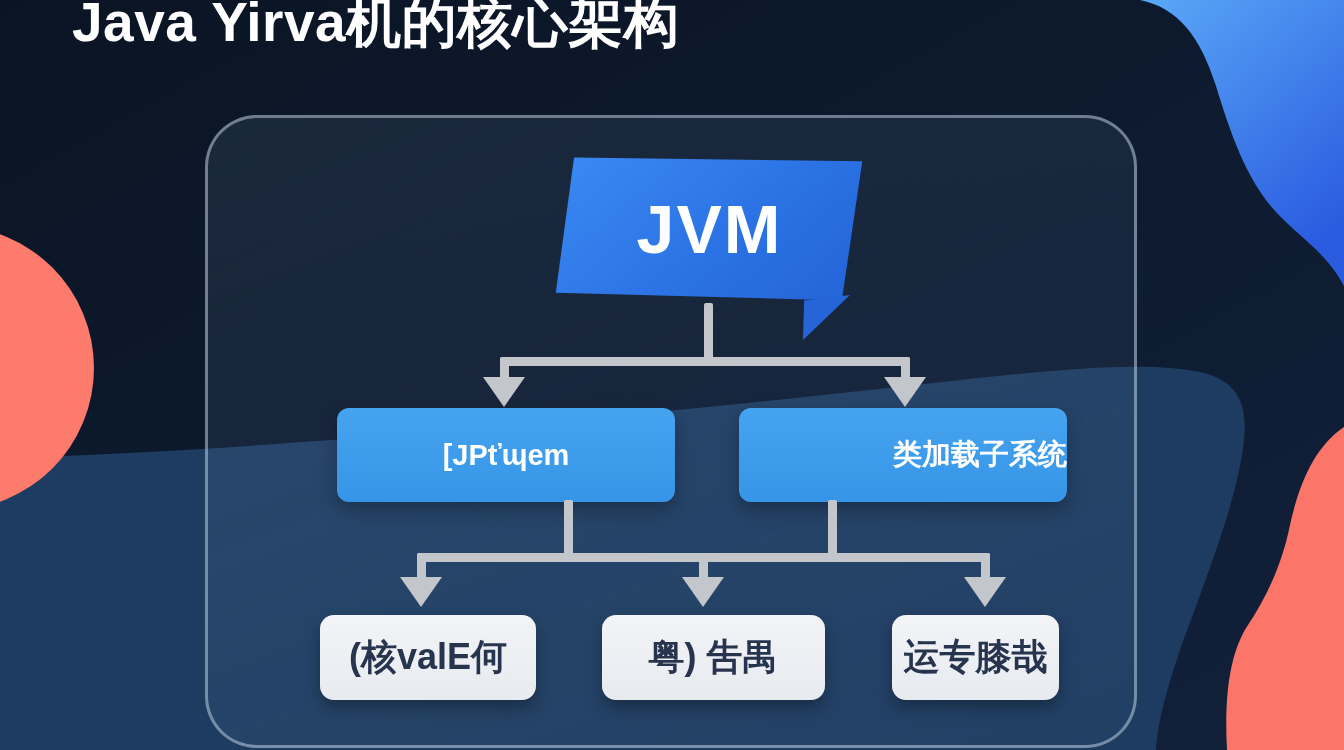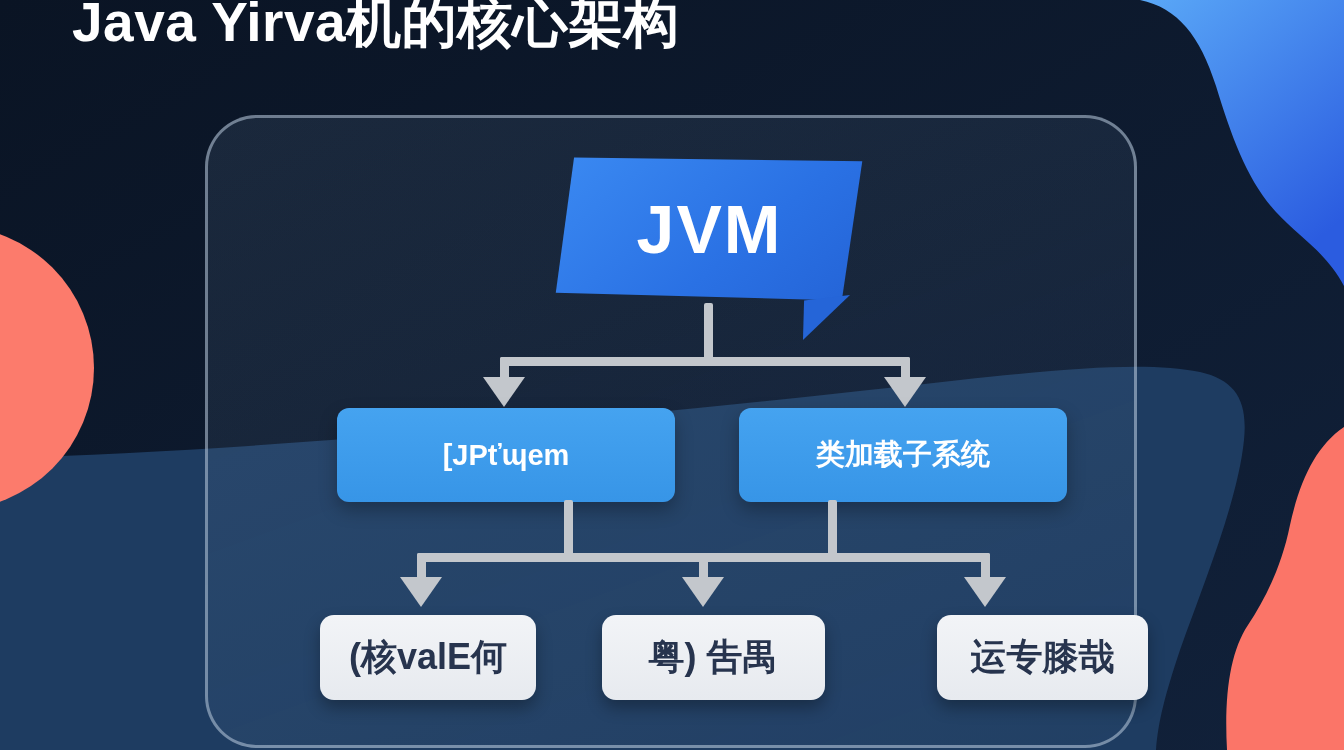--- a/index.html
+++ b/index.html
@@ -29,30 +29,30 @@
   .arr{position:absolute;width:0;height:0;
        border-left:21px solid transparent;border-right:21px solid transparent;
        border-top:30px solid #c3c7cc;}
 
   .node{position:absolute;top:408px;height:94px;border-radius:12px;
         background:linear-gradient(180deg,#45a3f0,#3795e7);
         display:flex;align-items:center;justify-content:center;
         color:#fff;font-size:29px;font-weight:700;
         box-shadow:0 8px 18px rgba(0,0,0,0.28);}
   .node.left{left:300px;width:338px;}
-  .node.right{left:702px;width:328px;}
+  .node.right{left:702px;width:328px;justify-content:flex-end;}
 
   .leaf{position:absolute;top:615px;height:85px;border-radius:14px;
         background:linear-gradient(180deg,#f2f4f7,#e7eaef);
         display:flex;align-items:center;justify-content:center;
         color:#27344e;font-size:36px;font-weight:700;
         box-shadow:0 8px 16px rgba(0,0,0,0.30);}
   .leaf.l1{left:283px;width:216px;}
   .leaf.l2{left:565px;width:223px;}
-  .leaf.l3{left:900px;width:211px;}
+  .leaf.l3{left:855px;width:167px;}
 </style>
 </head>
 <body>
 
 <div class="stage">
 
   <svg class="bg" viewBox="0 0 1344 750" aria-hidden="true">
     <defs>
       <linearGradient id="bgGrad" x1="0" y1="0" x2="1" y2="1">
         <stop offset="0" stop-color="#0a1424"></stop>

